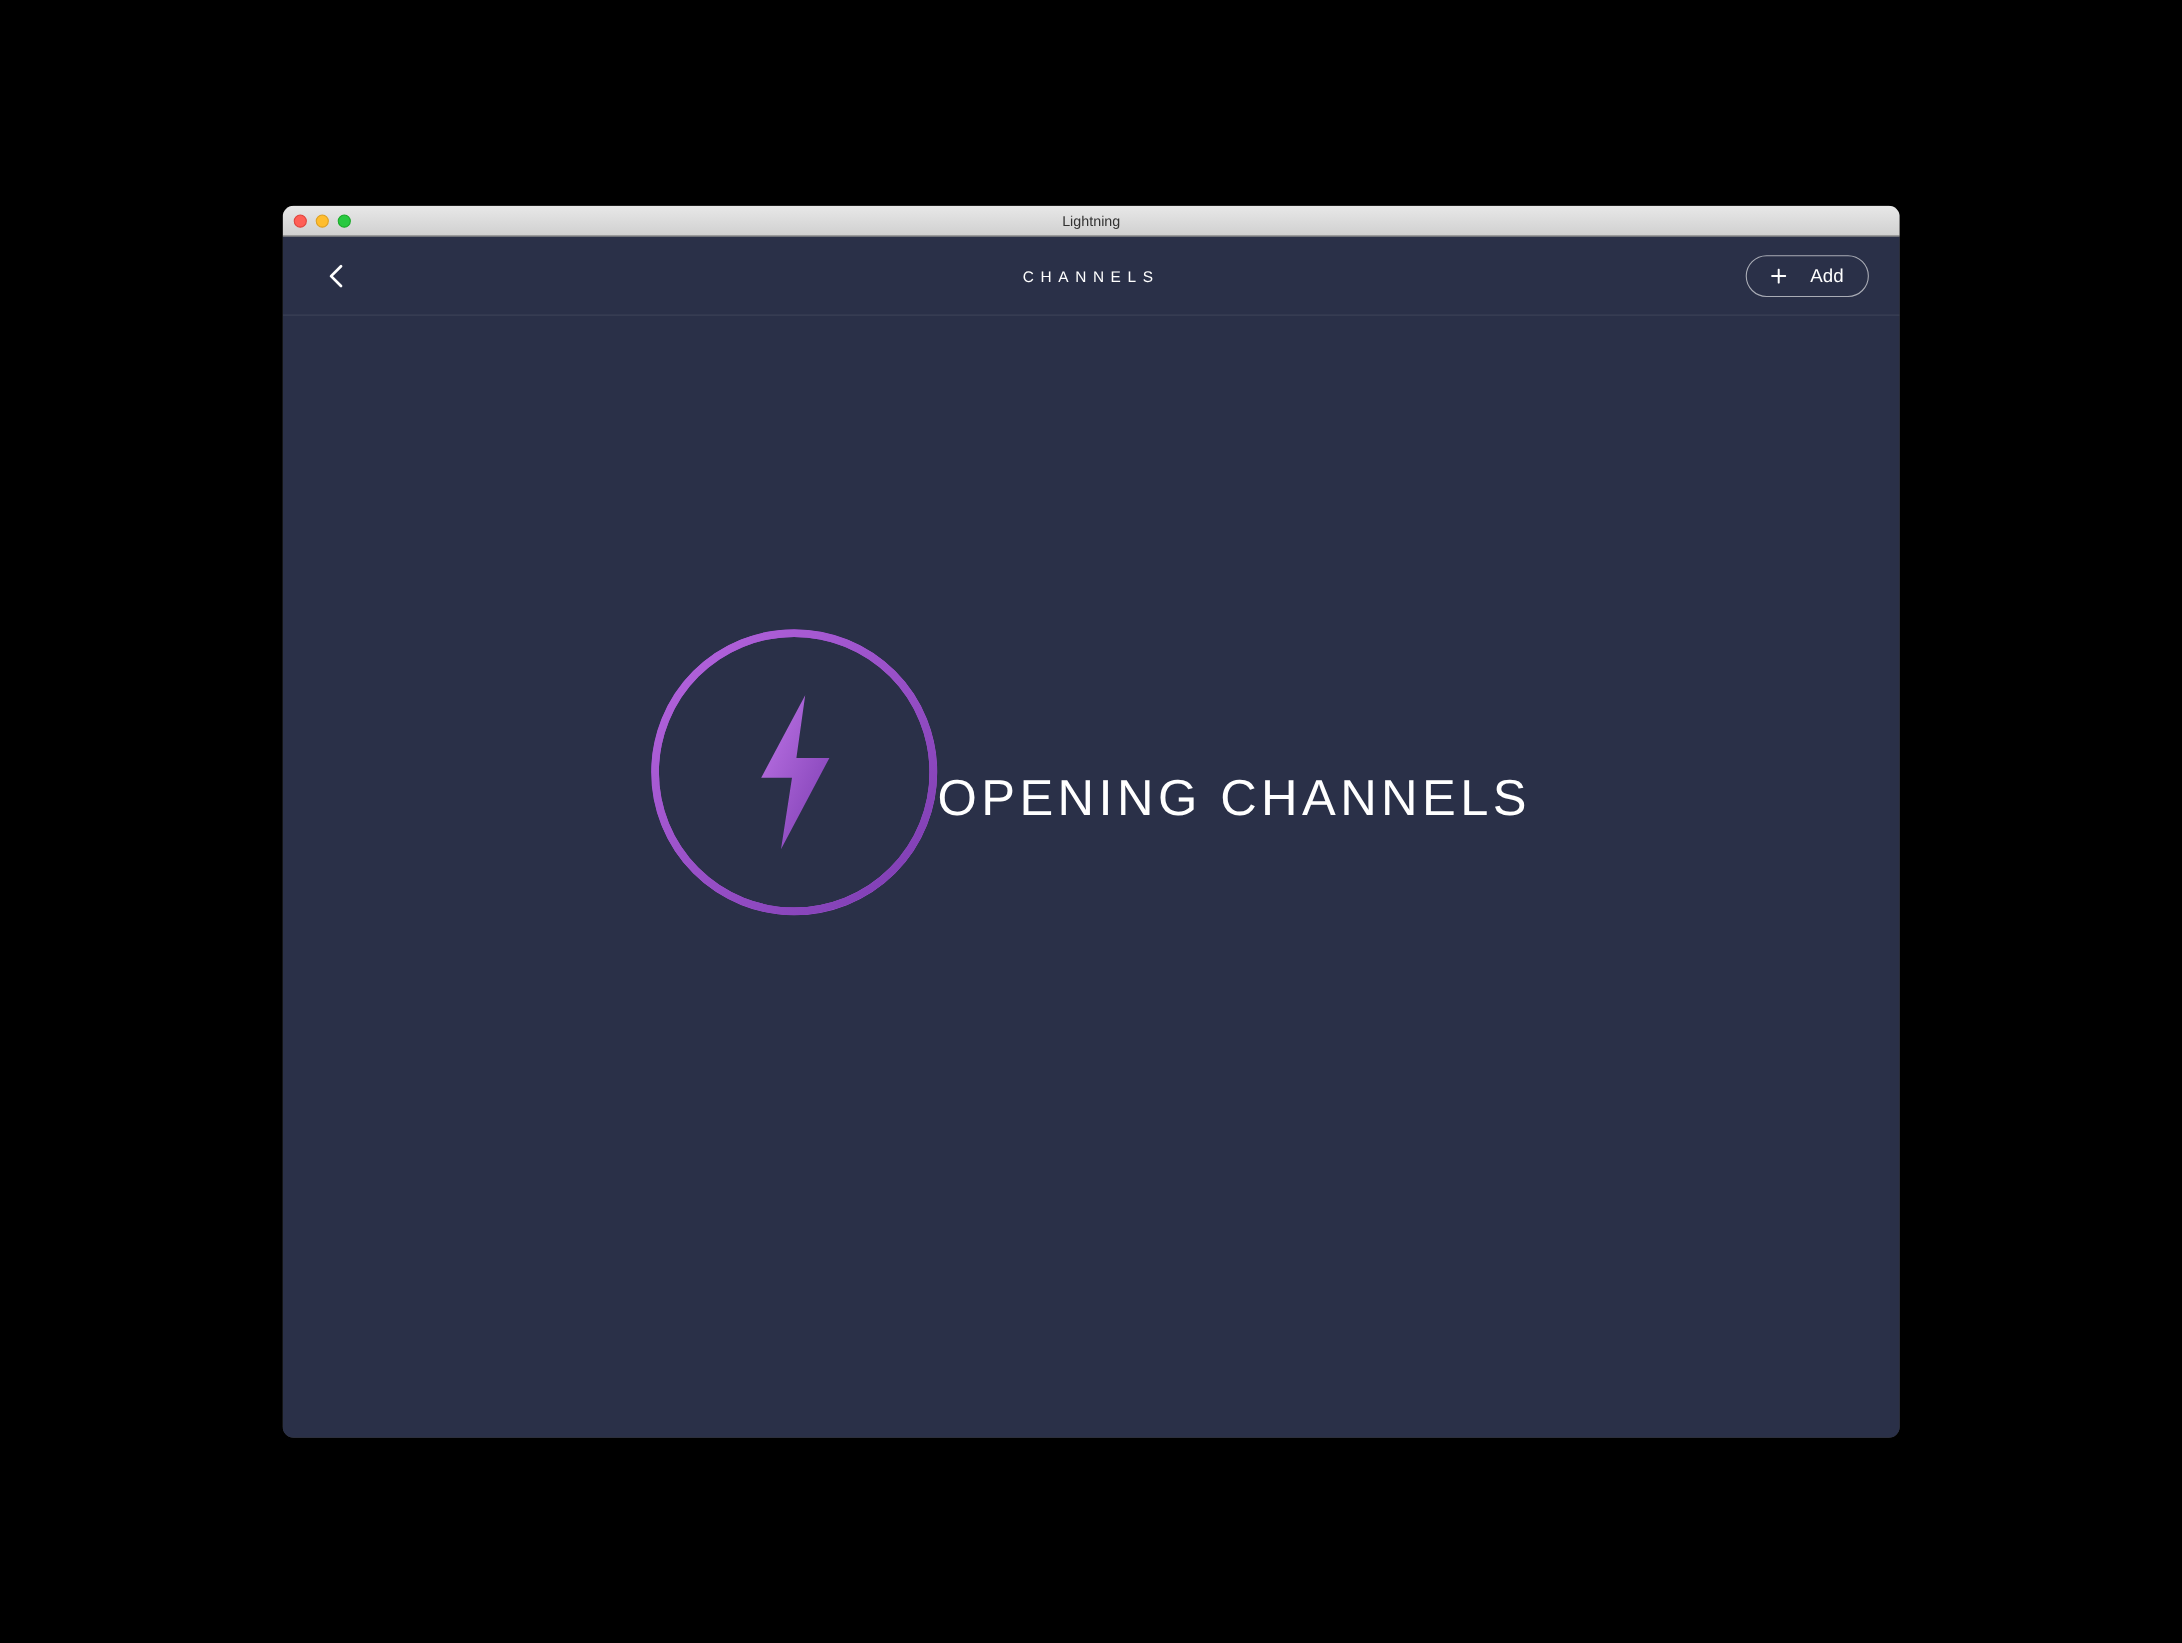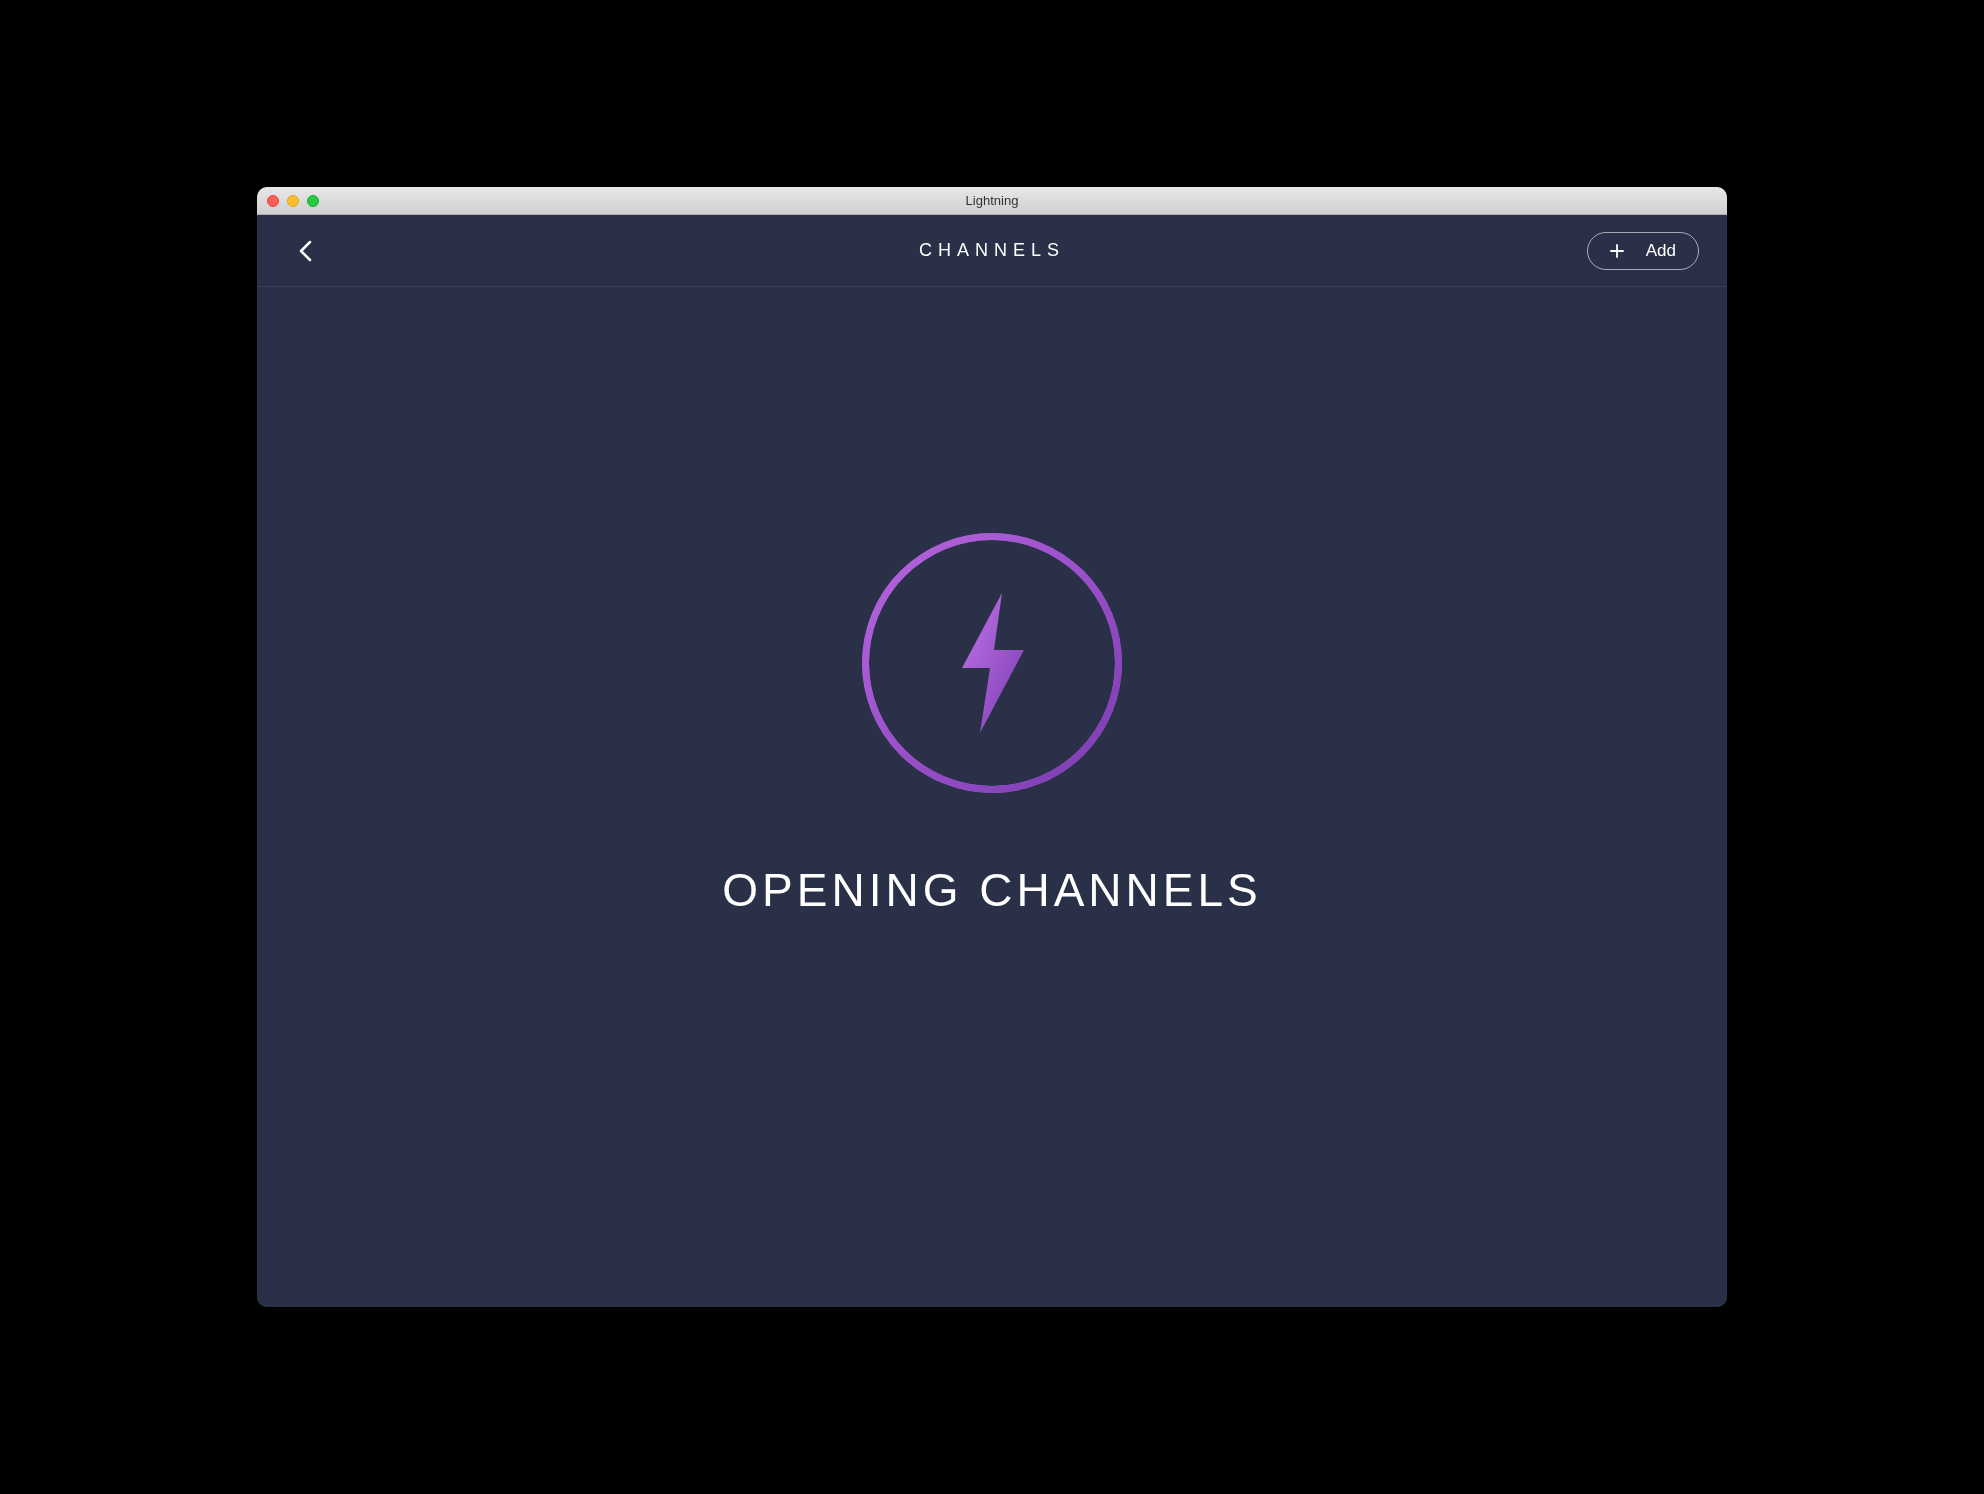--- a/index.html
+++ b/index.html
@@ -83,21 +83,21 @@
       height: 40px;
       display: flex;
       align-items: center;
       justify-content: center;
       cursor: pointer;
       color: #fff;
     }
     
     .header-title {
       color: #fff;
-      font-size: 18px;
+      font-size: 14px;
       letter-spacing: 6px;
       font-weight: 300;
       position: absolute;
       left: 50%;
       transform: translateX(-50%);
     }
     
     .add-button {
       border: 1.5px solid rgba(255,255,255,0.6);
       border-radius: 24px;
@@ -111,21 +111,21 @@
     }
     
     .add-button svg {
       width: 14px;
       height: 14px;
     }
     
     .main {
       flex: 1;
       display: flex;
-      flex-direction: column;
+      flex-direction: row;
       align-items: center;
       justify-content: center;
       padding-bottom: 120px;
     }
     
     .lightning-circle {
       width: 260px;
       height: 260px;
       border-radius: 50%;
       border: 7px solid;

